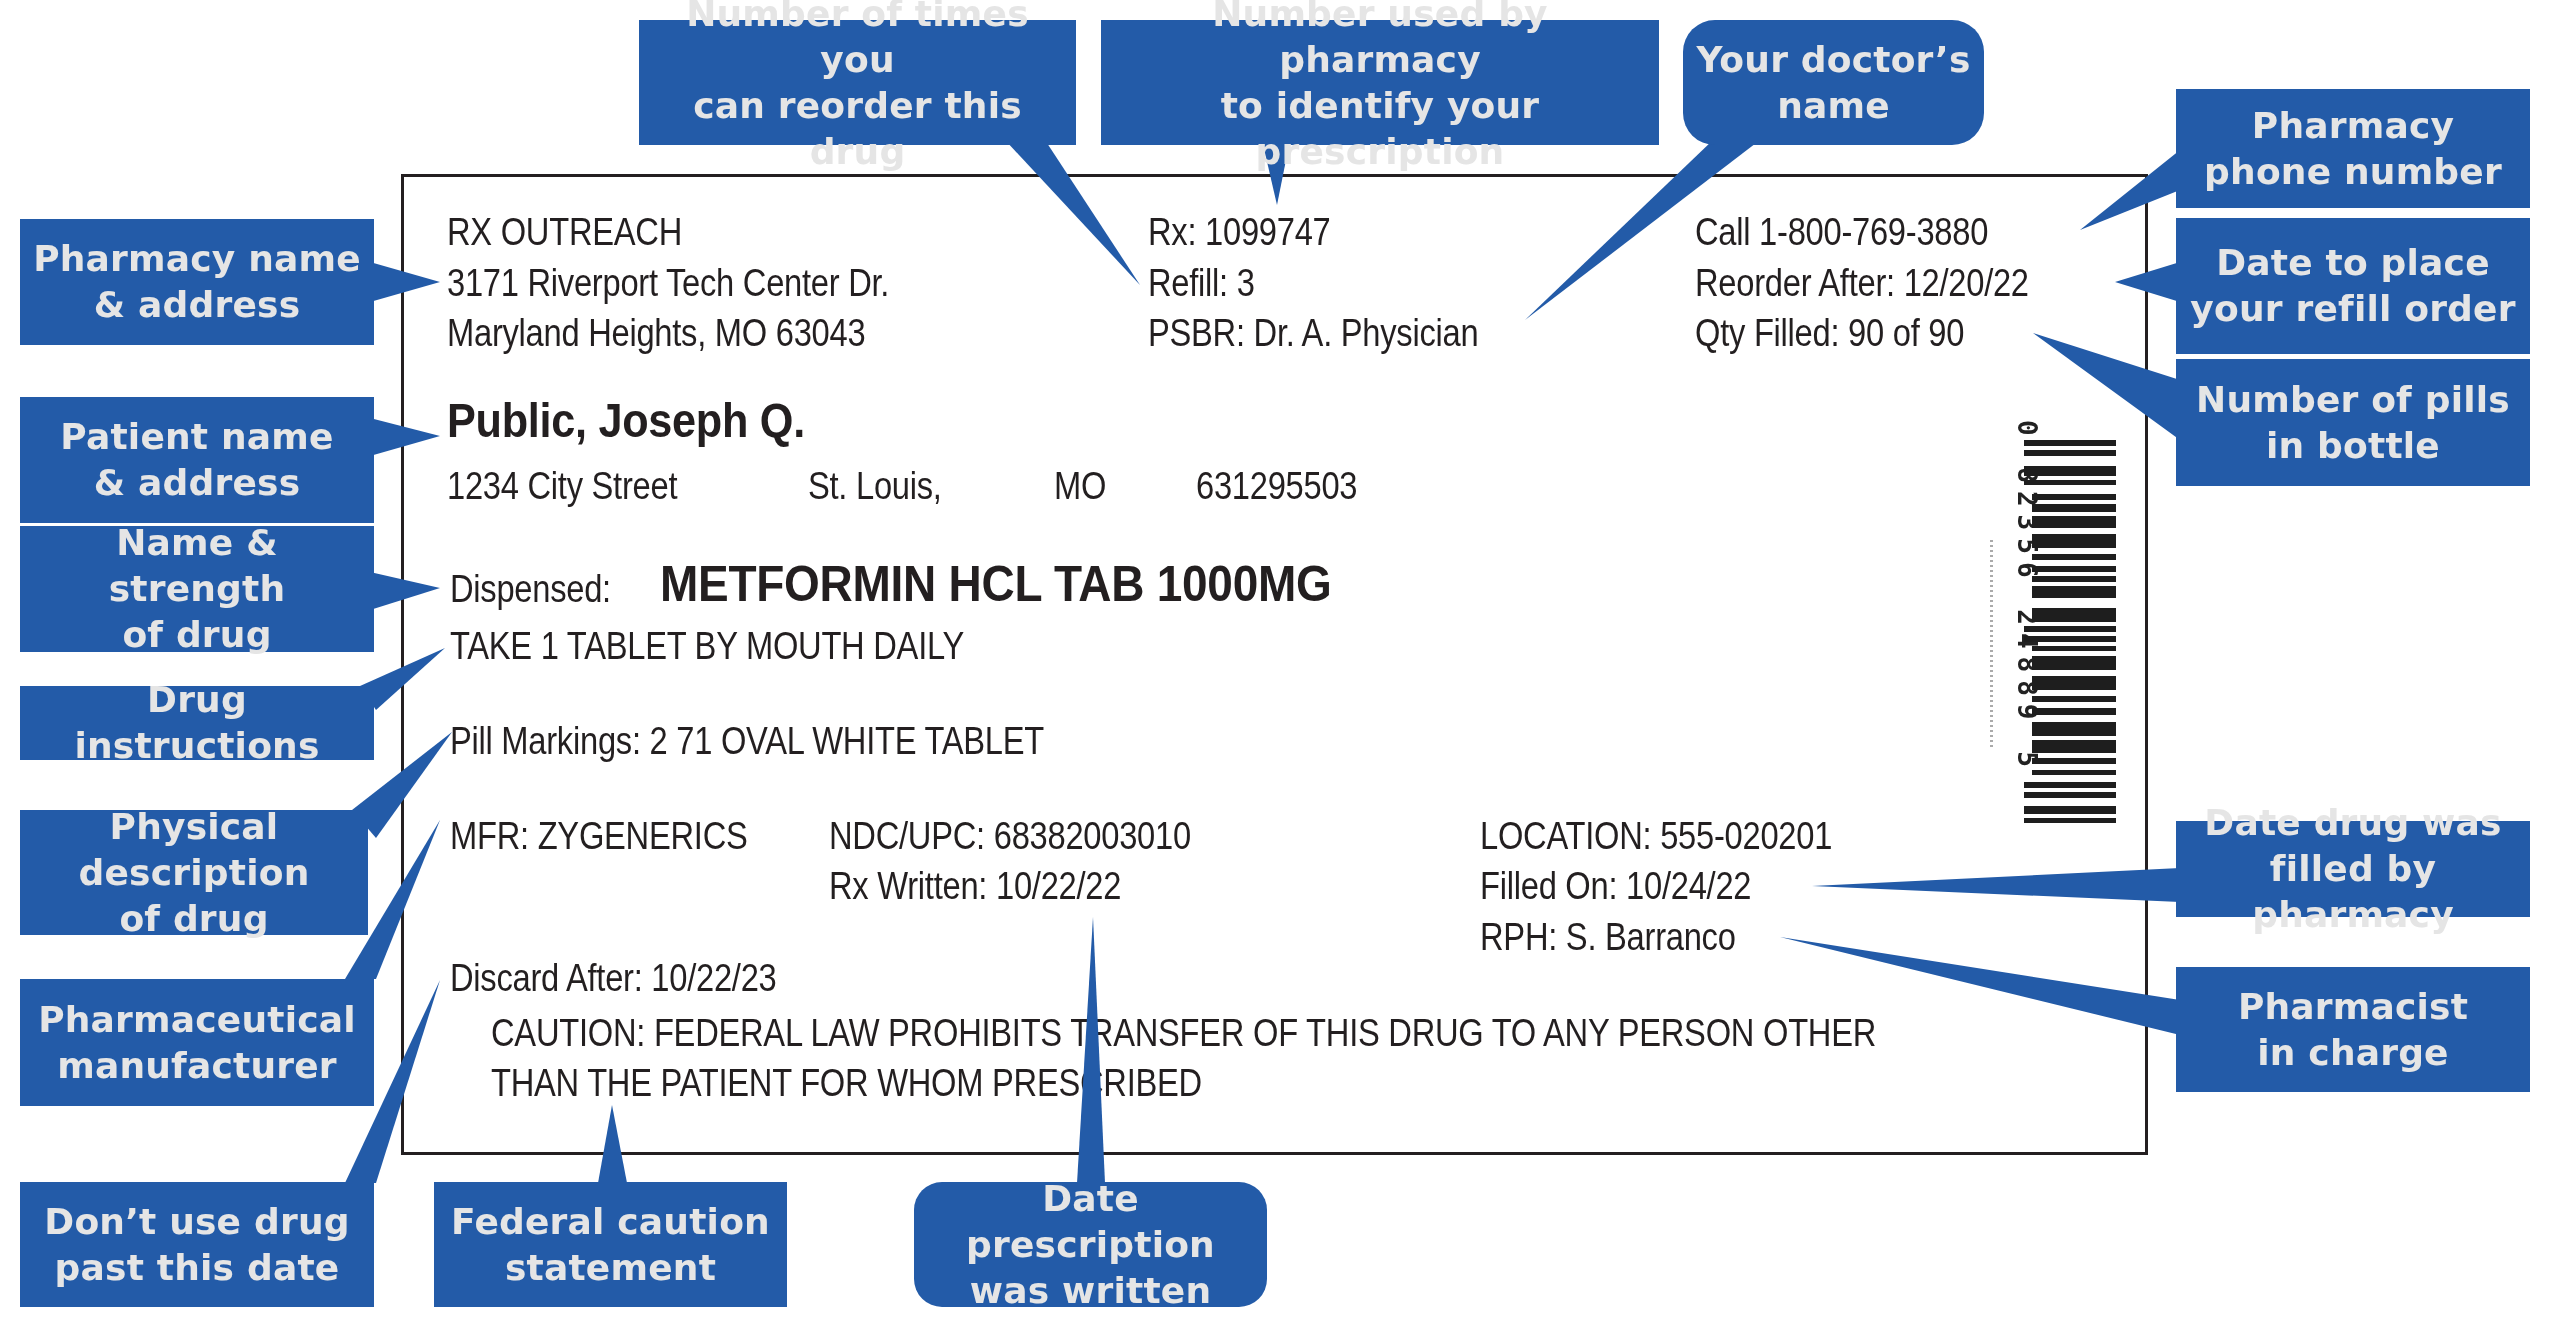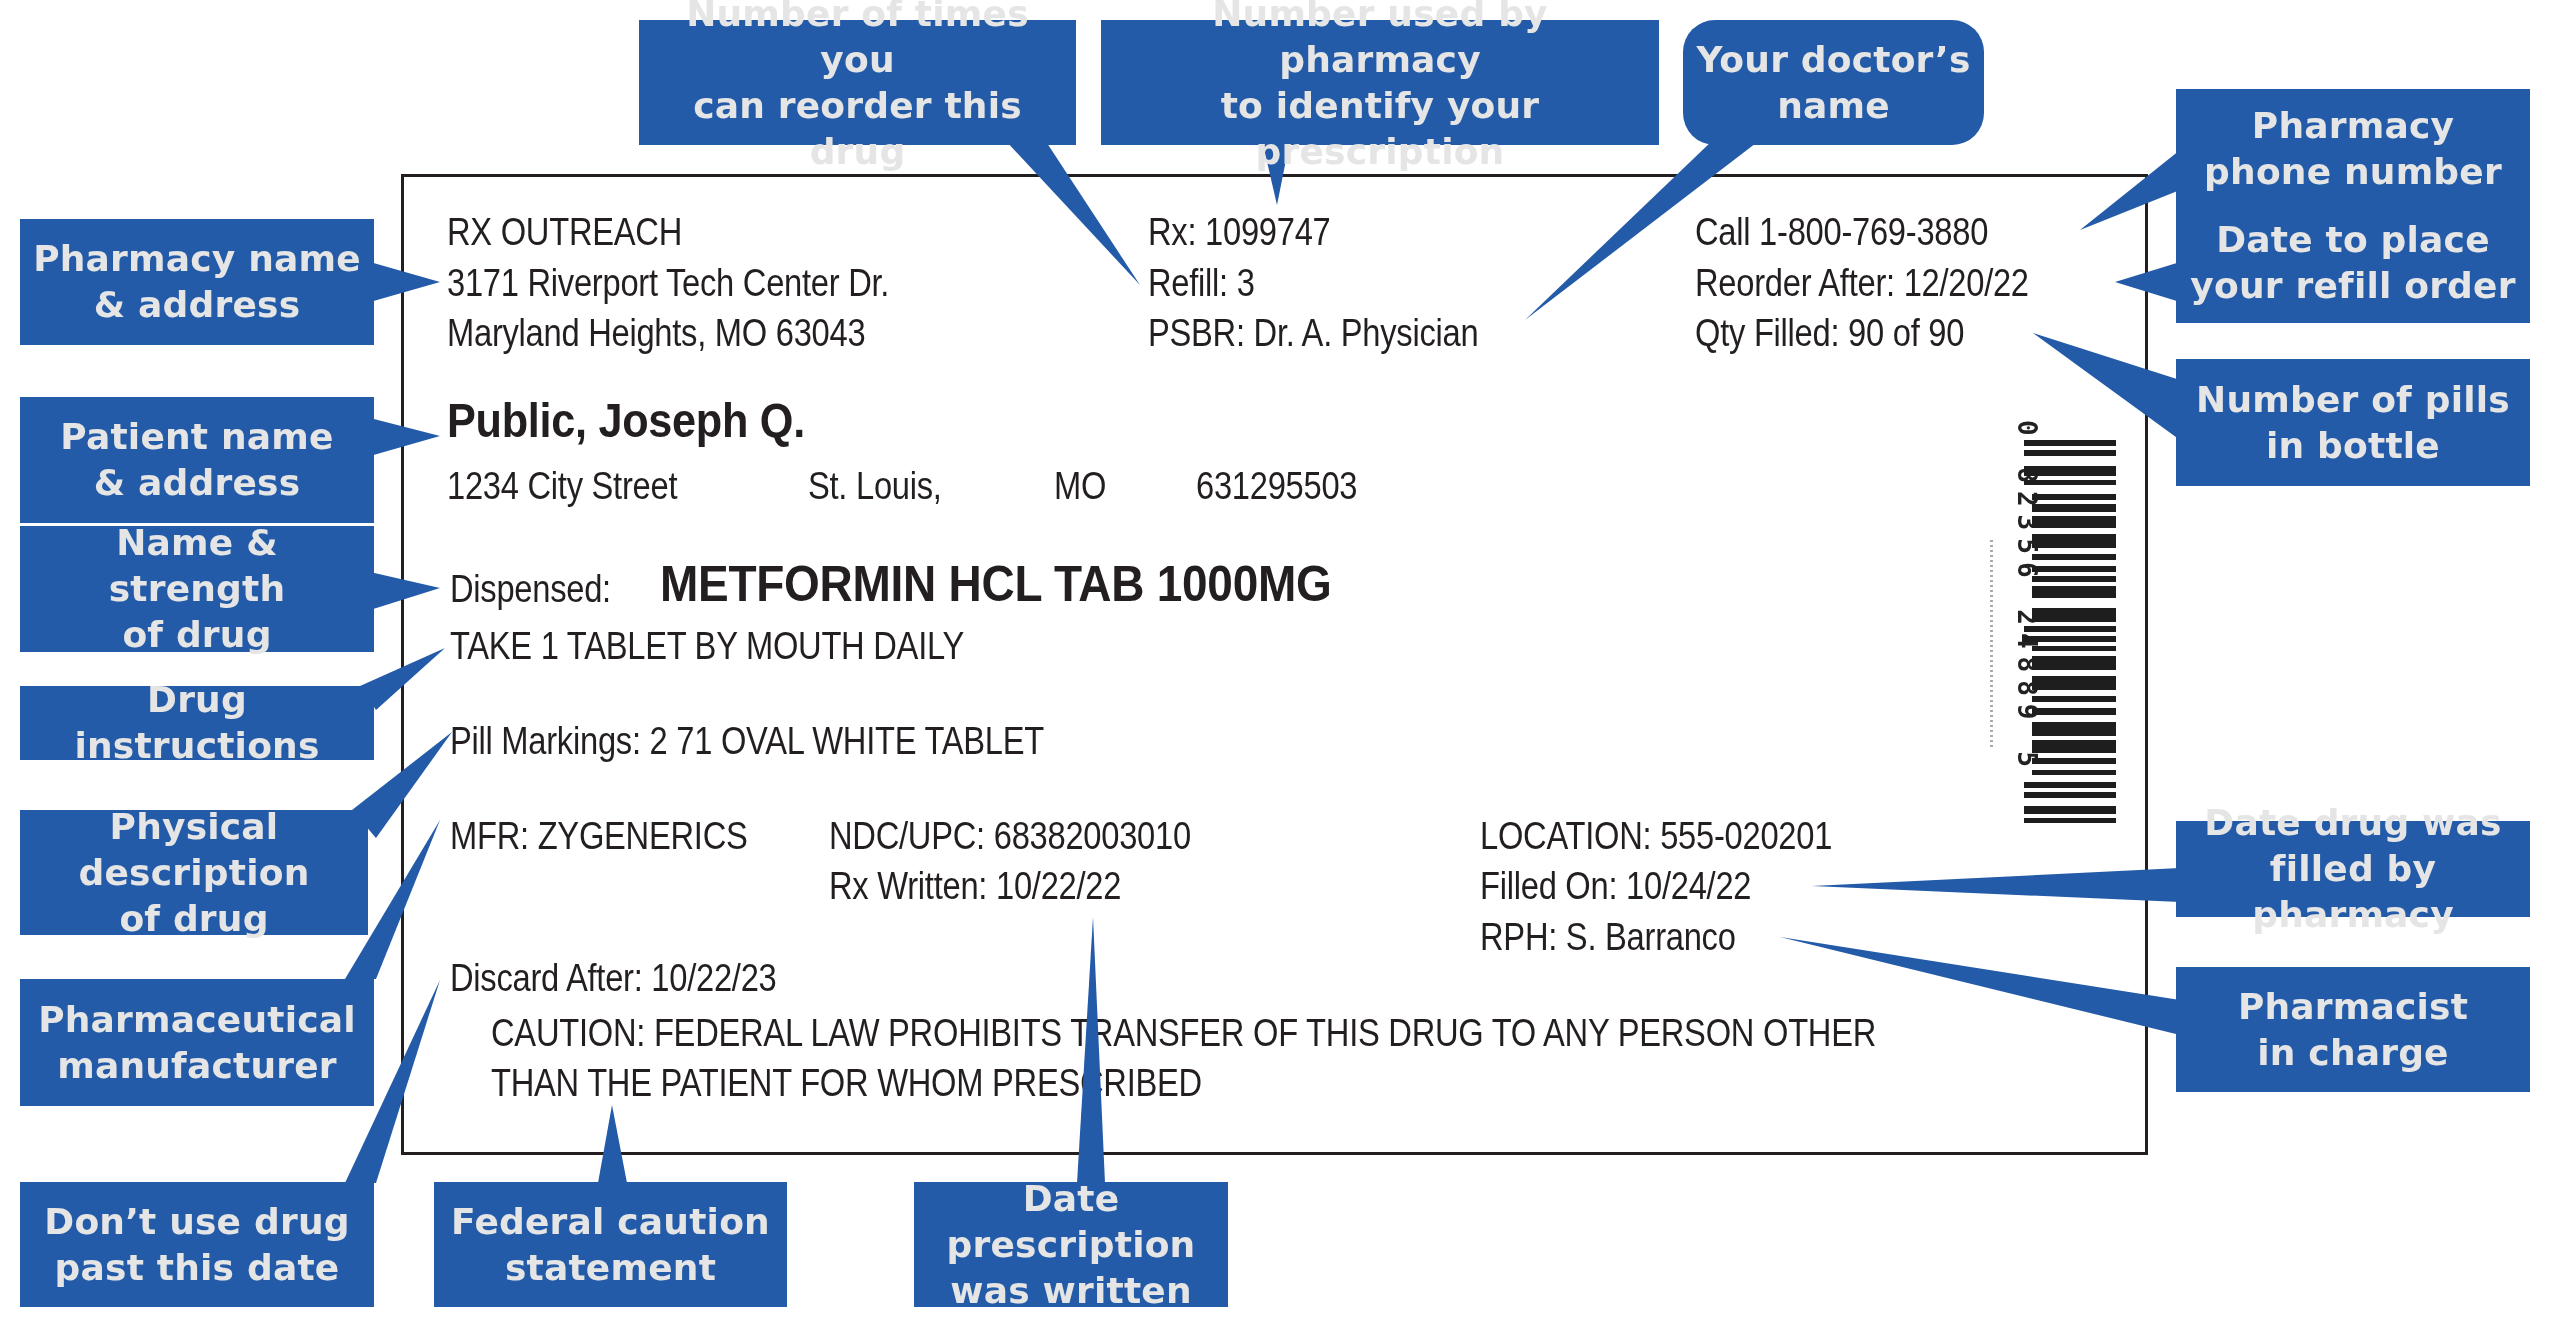--- a/index.html
+++ b/index.html
@@ -148,21 +148,21 @@
 
 <div class="callout" style="left:639px; top:20px; width:437px; height:125px;">Number of times you
 can reorder this drug</div>
 <div class="callout" style="left:1101px; top:20px; width:558px; height:125px;">Number used by pharmacy
 to identify your prescription</div>
 <div class="callout" style="left:1683px; top:20px; width:301px; height:125px;border-radius:32px;">Your doctor’s
 name</div>
 
 <div class="callout" style="left:2176px; top:89px; width:354px; height:119px;">Pharmacy
 phone number</div>
-<div class="callout" style="left:2176px; top:203px; width:354px; height:120px;">Date to place
+<div class="callout" style="left:2176px; top:218px; width:354px; height:136px;">Date to place
 your refill order</div>
 <div class="callout" style="left:2176px; top:359px; width:354px; height:127px;">Number of pills
 in bottle</div>
 <div class="callout" style="left:2176px; top:821px; width:354px; height:96px;">Date drug was
 filled by pharmacy</div>
 <div class="callout" style="left:2176px; top:967px; width:354px; height:125px;">Pharmacist
 in charge</div>
 
 <div class="callout" style="left:20px; top:219px; width:354px; height:126px;">Pharmacy name
 &amp; address</div>
@@ -173,14 +173,14 @@
 <div class="callout" style="left:20px; top:686px; width:354px; height:74px;">Drug instructions</div>
 <div class="callout" style="left:20px; top:810px; width:348px; height:125px;">Physical description
 of drug</div>
 <div class="callout" style="left:20px; top:979px; width:354px; height:127px;">Pharmaceutical
 manufacturer</div>
 <div class="callout" style="left:20px; top:1182px; width:354px; height:125px;">Don’t use drug
 past this date</div>
 
 <div class="callout" style="left:434px; top:1182px; width:353px; height:125px;">Federal caution
 statement</div>
-<div class="callout" style="left:914px; top:1182px; width:314px; height:125px;">Date prescription
+<div class="callout" style="left:914px; top:1182px; width:353px; height:125px;border-radius:28px;">Date prescription
 was written</div>
 
 </body></html>

